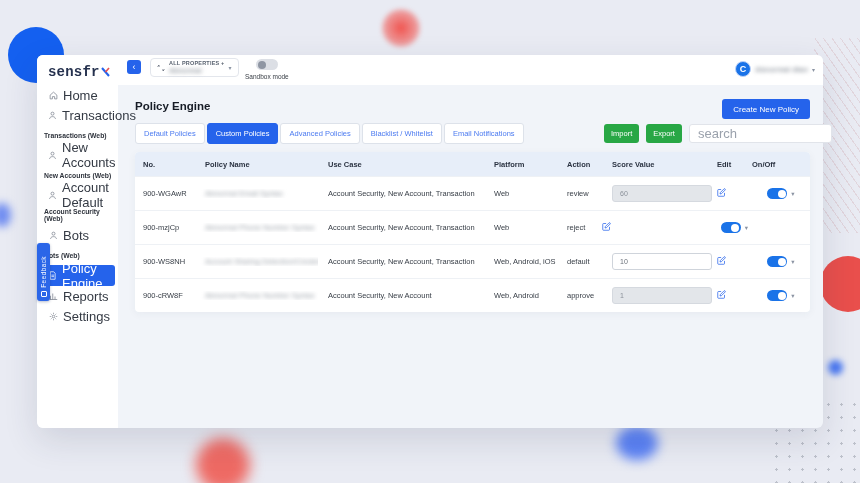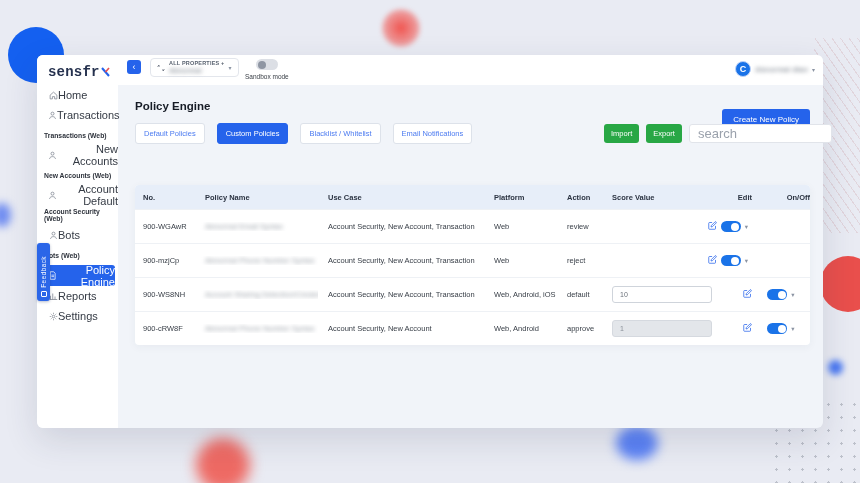--- a/index.html
+++ b/index.html
@@ -29,22 +29,22 @@
   
   .window{position:absolute;left:37px;top:55px;width:786px;height:373px;z-index:1;
     background:var(--windowbg);border-radius:6px;box-shadow:0 12px 34px rgba(40,50,80,.14);}
 
   
   .sidebar{position:absolute;left:0;top:0;width:81px;height:100%;background:#fff;border-radius:6px 0 0 6px;}
   .logo{padding:9px 0 0 11px;font-size:14px;font-weight:bold;color:#25314e;letter-spacing:.2px;font-family:Liberation Mono, monospace;}
   .logo .logo-mark{position:relative;display:inline-block;width:9px;height:11px;margin-left:1px;}
   .logo .logo-mark svg{position:absolute;left:0;top:1px;}
   .nav{position:absolute;left:0;top:30px;width:100%;}
-  .nav-item{display:flex;align-items:center;height:20px;padding-left:11px;cursor:pointer;
-    color:#343a44;font-size:11px;font-weight:500;text-align:right;}
+  .nav-item{display:flex;align-items:center;gap:5px;height:20px;padding-left:11px;cursor:pointer;
+    color:#343a44;font-size:13px;font-weight:500;}
   .nav-item .nav-icon{display:inline-flex;width:10px;height:10px;color:#7b828e;align-items:center;justify-content:center;}
   .nav-item.active{background:var(--primary);color:#fff;border-radius:3px;margin:0 3px 0 2px;padding-left:9px;height:21px;}
   .nav-item.active .nav-icon{color:#fff;}
   .nav-sub{display:flex;align-items:center;height:20px;padding-left:7px;font-size:6.8px;font-weight:bold;color:#2e333c;cursor:pointer;}
 
   
   .feedback-tab{position:absolute;left:0;top:188px;width:13px;height:58px;z-index:3;background:#2b66e8;
     border-radius:3px;display:flex;flex-direction:column;align-items:center;justify-content:flex-end;gap:3px;
     padding:4px 0;cursor:pointer;box-shadow:0 1px 3px rgba(20,40,90,.3);}
   .feedback-label{writing-mode:vertical-rl;transform:rotate(180deg);color:#fff;font-size:6.5px;letter-spacing:.4px;}
@@ -66,42 +66,42 @@
   .sandbox-pill{width:22px;height:11px;border-radius:6px;background:#dcdfe5;position:relative;cursor:pointer;}
   .sandbox-pill .knob{position:absolute;left:2px;top:1.5px;width:8px;height:8px;border-radius:50%;background:#8f96a3;}
   .sandbox-label{margin-top:3px;font-size:6.5px;color:#3b4048;white-space:nowrap;}
   .account{position:absolute;right:8px;top:6px;display:flex;align-items:center;gap:4px;cursor:pointer;}
   .avatar{width:16px;height:16px;border-radius:50%;background:var(--toggle);color:#fff;font-weight:bold;
     font-size:9px;display:flex;align-items:center;justify-content:center;border:1.5px solid #bcd2f8;}
   .account-name{font-size:7.5px;font-weight:bold;}
 
   
   .page-title{position:absolute;left:98px;top:45px;font-size:11.5px;font-weight:bold;color:#171c26;}
-  .create-btn{position:absolute;right:13px;top:54px;height:20px;padding:0 11px;background:var(--primary);
+  .create-btn{position:absolute;right:13px;top:44px;height:20px;padding:0 11px;background:var(--primary);
     color:#fff;border:none;border-radius:3px;font-size:8px;cursor:pointer;font-family:inherit;}
-  .tabs{position:absolute;left:98px;top:68px;display:flex;gap:12px;}
+  .tabs{position:absolute;left:98px;top:68px;display:flex;gap:2px;}
   .tab{height:21px;padding:0 8px;background:#fff;border:1px solid #dde2ea;border-radius:3px;
     color:#4c7bf0;font-size:7.5px;cursor:pointer;font-family:inherit;white-space:nowrap;}
   .tab.active{background:var(--primary);border-color:var(--primary);color:#fff;}
   .io-row{position:absolute;left:555px;top:69px;display:flex;gap:7px;align-items:center;padding-left:12px;}
   .io-btn{height:19px;padding:0 7px;background:var(--green);color:#fff;border:none;border-radius:3px;
     font-size:7.5px;cursor:pointer;font-family:inherit;}
   .search-input{width:143px;height:19px;border:1px solid #e1e4ea;border-radius:3px;background:#fff;
     padding:0 8px;font-size:13px;color:#3a4049;font-family:inherit;outline:none;}
   .search-input::placeholder{color:#9aa1ac;}
 
   
   .table-card{position:absolute;left:98px;top:97px;width:675px;background:#fff;border-radius:4px;
-    box-shadow:0 2px 8px rgba(40,50,80,.05);margin-top:33px;}
+    box-shadow:0 2px 8px rgba(40,50,80,.05);}
   .trow{display:grid;grid-template-columns:60px 123px 166px 73px 45px 115px 35px 58px;align-items:center;}
   .thead{height:24px;background:var(--headerbg);border-radius:4px 4px 0 0;font-size:7.5px;font-weight:bold;color:#2b3342;}
   .tbody-row{height:34px;border-top:1px solid #eef1f5;font-size:7.5px;color:#3a4049;}
   .cell{padding-left:10px;overflow:hidden;white-space:nowrap;}
   .cell.first{padding-left:8px;}
-  .cell.center{padding-left:0;text-align:right;}
+  .cell.center{padding-left:0;text-align:left;}
   .policy-name{color:#9aa0a8;}
   .score-input{width:100px;height:17px;border-radius:3px;font-size:7px;padding:0 7px;font-family:inherit;outline:none;}
   .score-input.locked{background:#e3e6ea;border:1px solid #d5d9df;color:#8a9099;}
   .score-input.editable{background:#fff;border:1px solid #cfd4db;color:#6a7079;}
   .edit-btn{background:none;border:none;cursor:pointer;display:inline-flex;padding:0;}
   .onoff{display:flex;align-items:center;justify-content:center;gap:4px;}
   .toggle{width:20px;height:11px;border-radius:6px;background:var(--toggle);position:relative;display:inline-block;cursor:pointer;}
   .toggle .knob{position:absolute;right:1.5px;top:1.5px;width:8px;height:8px;border-radius:50%;background:#fff;}
   .chev{font-size:6.5px;color:#8b94a3;cursor:pointer;}
 </style>
@@ -238,20 +238,21 @@
         <span class="mini-chev">▾</span>
       </div>
     </div>
 
     <div class="page-title">Policy Engine</div>
     <button class="create-btn">Create New Policy</button>
 
     <div class="tabs">
         <button class="tab">Default Policies</button>
         <button class="tab active">Custom Policies</button>
+        <button class="tab">Advanced Policies</button>
         <button class="tab">Blacklist / Whitelist</button>
         <button class="tab">Email Notifications</button>
       </div>
 
     <div class="io-row">
       <button class="io-btn">Import</button>
       <button class="io-btn">Export</button>
       <input class="search-input" type="text" placeholder="search" style="">
     </div>
 
@@ -266,20 +267,21 @@
           <div class="cell center">Edit</div>
           <div class="cell center">On/Off</div>
         </div>
       <div>
           <div class="trow tbody-row">
             <div class="cell first">900-WGAwR</div>
             <div class="cell"><span class="policy-name blurred">Abnormal Email Syntax</span></div>
             <div class="cell">Account Security, New Account, Transaction</div>
             <div class="cell">Web</div>
             <div class="cell">review</div>
+            <div class="cell"><input class="score-input locked" value="60" disabled="" style=""></div>
             <div class="cell center"><button class="edit-btn">
                 <svg width="9" height="9" viewBox="0 0 24 24" fill="none" stroke="#2563eb" stroke-width="2">
                   <path d="M11 4H4a2 2 0 0 0-2 2v14a2 2 0 0 0 2 2h14a2 2 0 0 0 2-2v-7"></path>
                   <path d="M18.5 2.5a2.1 2.1 0 0 1 3 3L12 15l-4 1 1-4z"></path>
                 </svg>
               </button></div>
             <div class="cell center onoff">
               <span class="toggle on">
                 <span class="knob"></span>
               </span>

